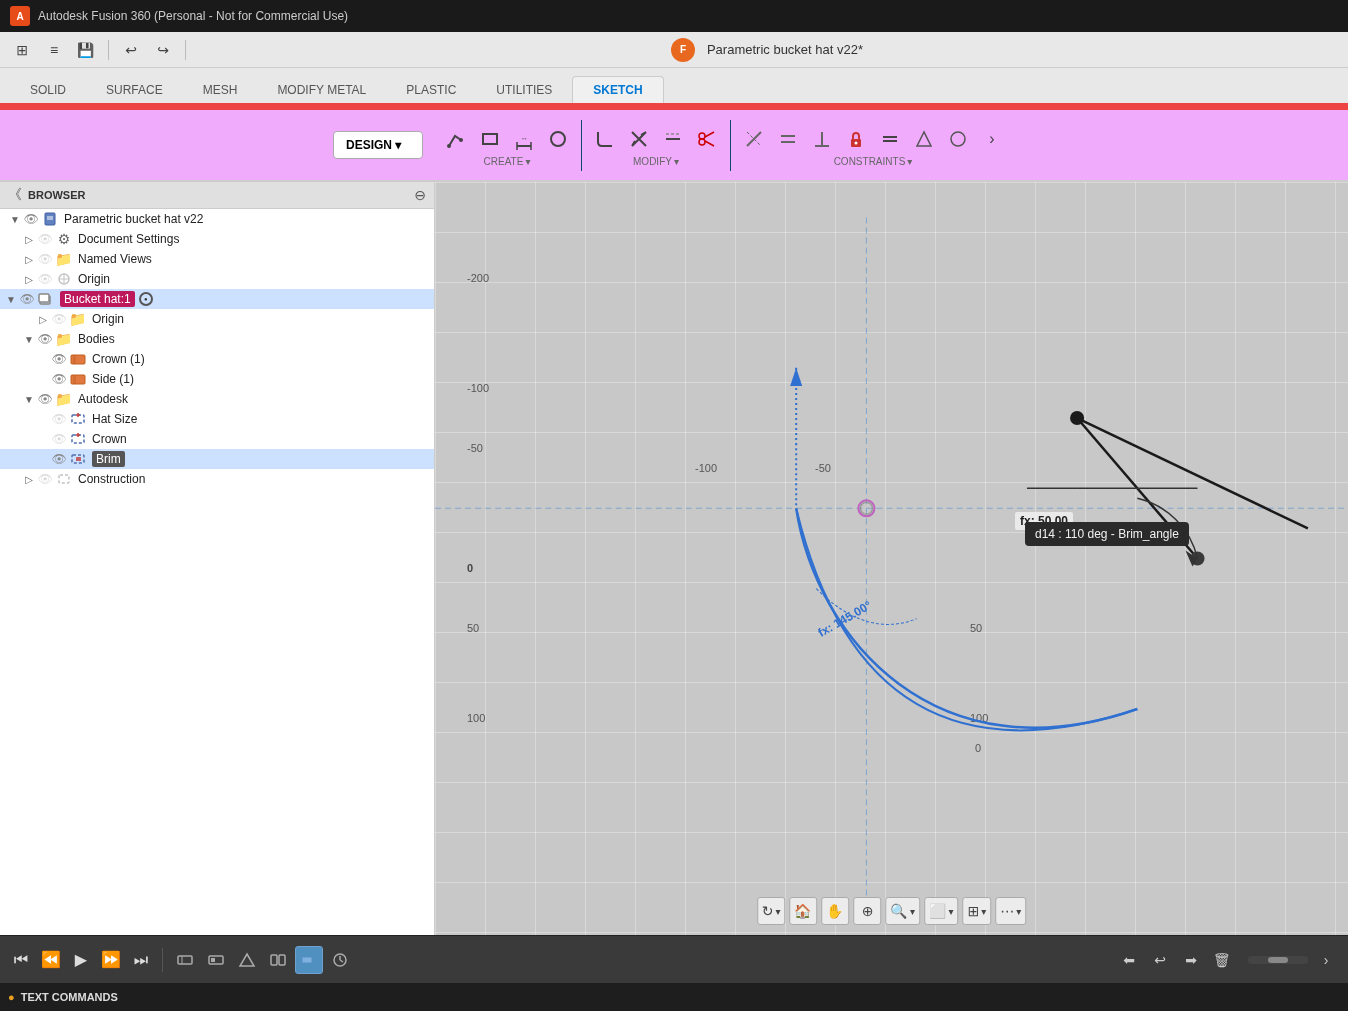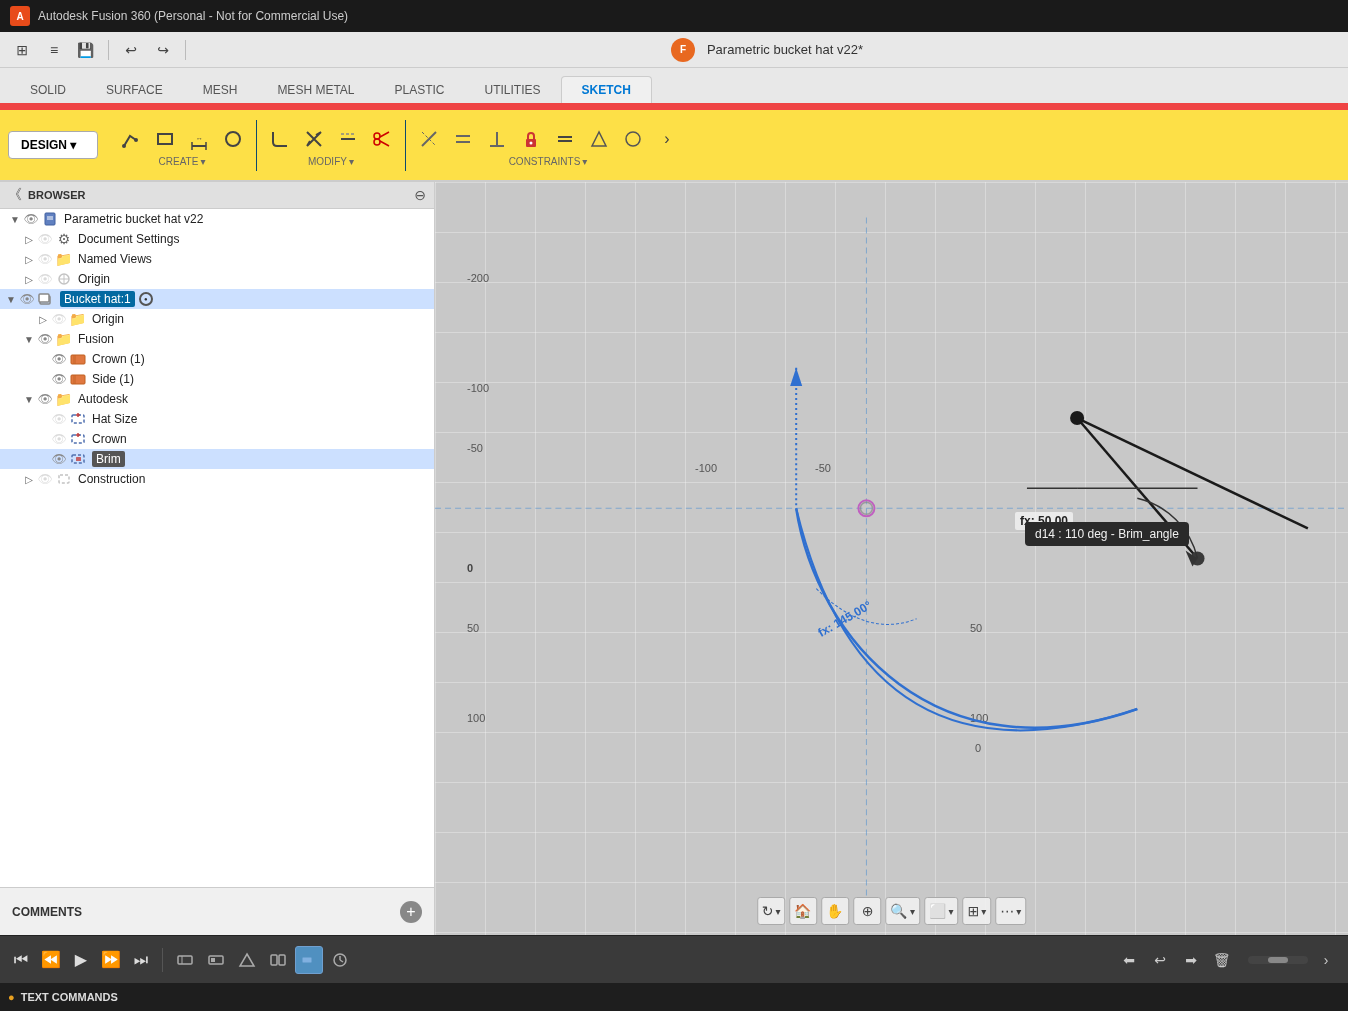--- a/index.html
+++ b/index.html
@@ -12,21 +12,21 @@
     #toolbar-top .tb-btn { width: 28px; height: 28px; background: transparent; border: none; cursor: pointer; border-radius: 3px; display: flex; align-items: center; justify-content: center; font-size: 14px; color: #444; }
     #toolbar-top .separator { width: 1px; height: 20px; background: #bbb; margin: 0 4px; }
     .app-icon-orange { width: 24px; height: 24px; background: #e86820; border-radius: 50%; display: flex; align-items: center; justify-content: center; color: white; font-size: 10px; font-weight: bold; margin-right: 6px; }
 
     
     #tabbar { display: flex; align-items: flex-end; height: 42px; padding: 0 10px; background: #e8e8e8; border-bottom: 7px solid #ef4444; }
     .tab { padding: 6px 20px; font-size: 12px; font-weight: 500; color: #555; cursor: pointer; border-radius: 4px 4px 0 0; }
     .tab.active { background: #f0f0f0; border: 1px solid #ccc; border-bottom: none; color: #0078d4; font-weight: bold; }
 
     
-    #tools-bar { display: flex; align-items: center; height: 72px; background: #fde047; border-bottom: 2px solid #ccc; padding: 0 8px; }
+    #tools-bar { display: flex; align-items: center; height: 72px; background: #f0abfc; border-bottom: 2px solid #ccc; padding: 0 8px; justify-content: center; }
     .design-btn { background: #fff; border: 1px solid #aaa; border-radius: 4px; padding: 6px 12px; font-size: 12px; font-weight: bold; cursor: pointer; display: flex; align-items: center; gap: 4px; min-width: 90px; margin-right: 10px; }
     .tool-group { display: flex; flex-direction: column; align-items: center; border-right: 1px solid #0c4a6e; padding: 4px 8px; min-width: 80px; }
     .tool-group .tools { display: flex; gap: 4px; margin-bottom: 2px; }
     .tool-group .label { font-size: 10px; color: #666; display: flex; align-items: center; gap: 2px; cursor: pointer; }
     .tool-icon { width: 30px; height: 30px; background: transparent; border: none; cursor: pointer; border-radius: 3px; display: flex; align-items: center; justify-content: center; font-size: 16px; color: #444; }
 
     
     #main { display: flex; height: calc(1011px - 32px - 36px - 42px - 72px - 48px - 48px); }
 
     
@@ -35,21 +35,21 @@
     #browser-header .left { display: flex; align-items: center; gap: 6px; }
     .collapse-btn { background: none; border: none; cursor: pointer; font-size: 14px; color: #555; }
     #browser-content { flex: 1; overflow-y: auto; }
     .tree-item { display: flex; align-items: center; padding: 2px 4px; cursor: pointer; }
     .tree-item.selected { background: #cce0ff; }
     .tree-indent { display: inline-block; }
     .tree-arrow { width: 14px; font-size: 10px; color: #666; cursor: pointer; text-align: center; }
     .tree-eye { width: 18px; font-size: 12px; color: #888; text-align: center; }
     .tree-icon { width: 20px; height: 16px; display: flex; align-items: center; justify-content: center; margin-right: 4px; }
     .tree-label { font-size: 12px; color: #222; }
-    .tree-label.highlight { background: #0369a1; color: white; padding: 1px 4px; border-radius: 2px; }
+    .tree-label.highlight { background: #be185d; color: white; padding: 1px 4px; border-radius: 2px; }
     .folder-icon { color: #d4a020; font-size: 14px; }
     .gear-icon { color: #666; font-size: 14px; }
     .radio-dot { width: 14px; height: 14px; border-radius: 50%; border: 2px solid #555; display: flex; align-items: center; justify-content: center; margin-left: 4px; }
     .radio-dot::after { content: '●'; font-size: 6px; color: #333; }
 
     
     #canvas { flex: 1; background: #c8c8c8; position: relative; overflow: hidden; }
     .grid-bg { position: absolute; top: 0; left: 0; right: 0; bottom: 0; background-image: 
       linear-gradient(to right, rgba(255,255,255,0.3) 1px, transparent 1px),
       linear-gradient(to bottom, rgba(255,255,255,0.3) 1px, transparent 1px);
@@ -103,21 +103,21 @@
   <div style="flex:1; display:flex; align-items:center; justify-content:center; gap:6px;">
     <div class="app-icon-orange">F</div>
     <span style="font-size:13px; font-weight:500; color:#333;">Parametric bucket hat v22*</span>
   </div>
 </div>
 
 <div id="tabbar">
   <div class="tab">SOLID</div>
   <div class="tab">SURFACE</div>
   <div class="tab">MESH</div>
-  <div class="tab">MESH METAL</div>
+  <div class="tab">MODIFY METAL</div>
   <div class="tab">PLASTIC</div>
   <div class="tab">UTILITIES</div>
   <div class="tab active">SKETCH</div>
 </div>
 
 <div id="tools-bar">
   <button class="design-btn">DESIGN ▾</button>
 
   <div class="tool-group">
     <div class="tools">
@@ -305,21 +305,21 @@
         <span class="tree-eye" style="opacity:0.3;">👁</span>
         <span class="tree-icon folder-icon">📁</span>
         <span class="tree-label">Origin</span>
       </div>
 
       <div class="tree-item">
         <span class="tree-indent" style="width:18px;"></span>
         <span class="tree-arrow">▼</span>
         <span class="tree-eye">👁</span>
         <span class="tree-icon folder-icon">📁</span>
-        <span class="tree-label">Fusion</span>
+        <span class="tree-label">Bodies</span>
       </div>
 
       <div class="tree-item">
         <span class="tree-indent" style="width:32px;"></span>
         <span class="tree-arrow" style="opacity:0;"> </span>
         <span class="tree-eye">👁</span>
         <span class="tree-icon">
           <svg width="18" height="14" viewBox="0 0 18 14">
               <rect x="2" y="3" width="14" height="9" rx="1" fill="#e07840" stroke="#c06020" stroke-width="1"></rect>
               <rect x="4" y="3" width="3" height="9" fill="#c06020" opacity="0.4"></rect>
@@ -397,24 +397,20 @@
         <span class="tree-icon" style="opacity:0.5;">
           <svg width="16" height="14" viewBox="0 0 16 14">
               <rect x="3" y="3" width="10" height="8" rx="1" fill="none" stroke="#888" stroke-width="1.5" stroke-dasharray="3,2"></rect>
             </svg>
         </span>
         <span class="tree-label">Construction</span>
       </div>
 
     </div>
 
-    <div id="comments">
-      <span>COMMENTS</span>
-      <button class="add-btn">+</button>
-    </div>
   </div>
 
   <div id="canvas">
     <div class="grid-bg"></div>
 
     <span class="axis-label" style="top: 90px; left: 32px; text-align: right;">-200</span>
     <span class="axis-label" style="top: 200px; left: 32px;">-100</span>
     <span class="axis-label" style="top: 260px; left: 32px;">-50</span>
     <span class="axis-label" style="top: 380px; left: 32px; font-weight:bold; color:#444;">0</span>
     <span class="axis-label" style="top: 440px; left: 32px;">50</span>

